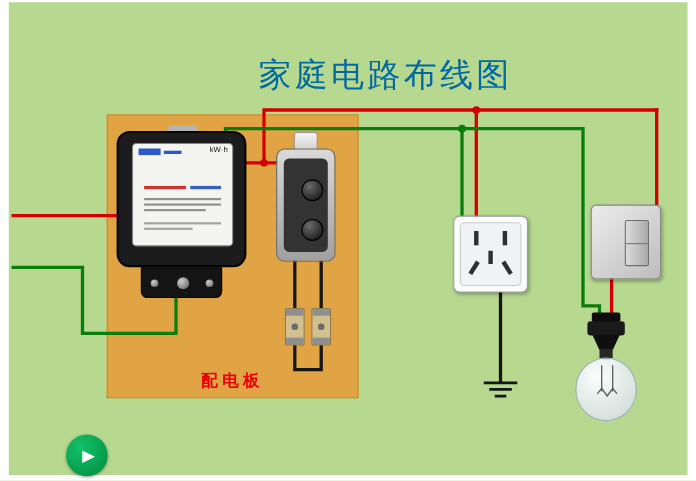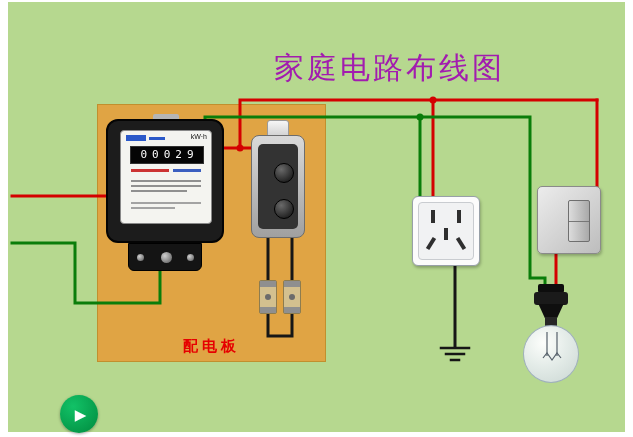--- a/index.html
+++ b/index.html
@@ -8,22 +8,22 @@
     background:#ffffff;
     font-family:"Liberation Sans",sans-serif;
   }
   .abs{position:absolute}
 
   
   #canvas{left:8px;top:2px;width:617px;height:430px;background:#b6d88f;z-index:0}
 
   
   #title{
-    left:235px;top:48px;width:270px;text-align:right;z-index:5;
-    font-family:"Liberation Serif",serif;font-size:30px;color:#a21caf;letter-spacing:3px;white-space:nowrap;
+    left:235px;top:48px;width:270px;text-align:left;z-index:5;
+    font-family:"Liberation Serif",serif;font-size:30px;color:#0369a1;letter-spacing:3px;white-space:nowrap;
   }
 
   
   #wiring{left:0;top:0;width:633px;height:437px;z-index:2;pointer-events:none}
 
   
   #board{left:97px;top:104px;width:229px;height:258px;background:#e0a444;border:1px solid #c18f2e;z-index:1;box-sizing:border-box}
   #board-label{left:0;right:0;bottom:5px;text-align:center;color:#e60000;font-weight:bold;font-size:15px;font-family:"Liberation Serif",serif;letter-spacing:4px}
 
   
@@ -139,23 +139,20 @@
     <circle cx="420" cy="117" r="3.5" fill="#0a7d0a" stroke="none"></circle>
   </g>
 </svg>
 
 <div id="meter-bracket" class="abs comp"></div>
 <div id="meter" class="abs comp">
   <div id="meter-face" class="abs">
     <div class="abs brand-bar"></div>
     <div class="abs brand-bar2"></div>
     <div id="meter-unit" class="abs">kW·h</div>
-    <div id="meter-display" class="abs">
-      <span id="meter-digits">00029</span>
-    </div>
     <div class="abs bar bar-red"></div>
     <div class="abs bar bar-blue"></div>
     <div class="abs bar-g bar-g1"></div>
     <div class="abs bar-g bar-g2"></div>
     <div class="abs bar-g bar-g3"></div>
     <div class="abs bar-g bar-g4"></div>
     <div class="abs bar-g bar-g5"></div>
   </div>
 </div>
 <div id="meter-terminal" class="abs comp">

